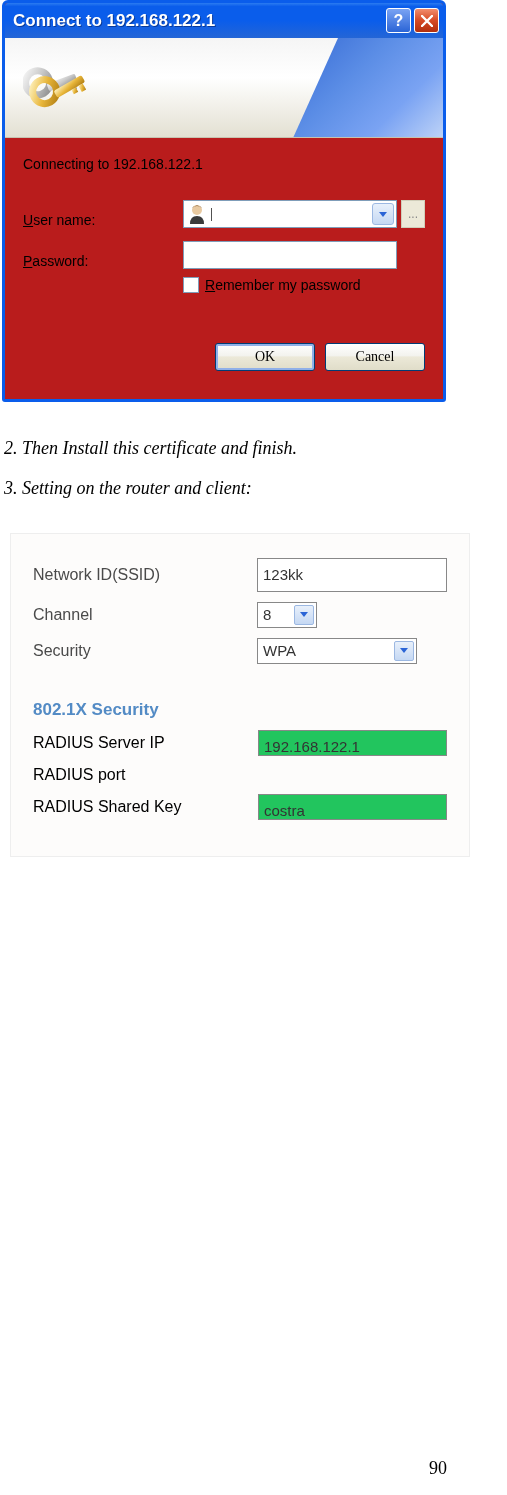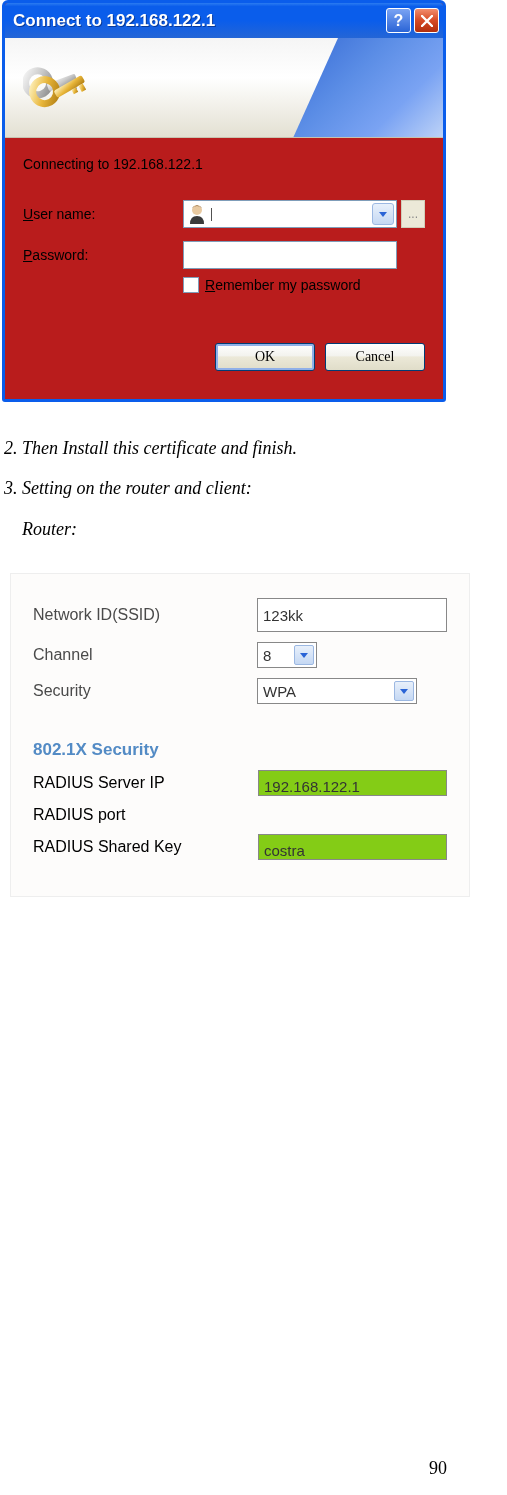--- a/index.html
+++ b/index.html
@@ -79,21 +79,21 @@
 
   .body {
     padding: 18px 18px 28px 18px;
     font-family: "Tahoma", sans-serif;
     font-size: 14px;
     color: #000;
   }
   .connecting { margin-bottom: 28px; }
   .form-row {
     display: flex;
-    align-items: center;
+    align-items: flex-end;
     margin-bottom: 8px;
     margin-top: 13px;
   }
   .form-row .lbl {
     width: 160px;
   }
   .cred-combo {
     flex: 1;
     height: 28px;
     border: 1px solid #7f9db9;
@@ -224,24 +224,24 @@
     color: #538bc5;
     font-weight: bold;
     font-size: 17px;
     margin: 36px 0 10px 0;
   }
   .r-row-b { display: flex; align-items:center; margin-bottom: 10px; }
   .r-row-b .r-lbl { width: 225px; color:#000; }
   .r-input-b {
     flex: 1; height: 26px;
     border: 1px solid #888;
-    background: #84cc16;
-    padding: 0 5px;
+    background: #22c55e;
+    padding: 7px 5px;
     font-family: Arial; font-size: 15px; color:#333;
-    display:flex; align-items:flex-end;
+    display:flex; align-items:flex-start;
   }
 
   .page-num {
     position: absolute;
     bottom: 16px;
     right: 60px;
     font-size: 18px;
     font-family: "Times New Roman", serif;
   }
 
@@ -323,21 +323,20 @@
     <div class="dlg-buttons">
       <div class="xp-btn default">OK</div>
       <div class="xp-btn">Cancel</div>
     </div>
   </div>
 </div>
 
 <div class="instructions">
   <p>2. Then Install this certificate and finish.</p>
   <p>3. Setting on the router and client:</p>
-  <p class="indent1">Router:</p>
 </div>
 
 <div class="router-panel">
   <div class="r-row">
     <div class="r-lbl">Network ID(SSID)</div>
     <div class="r-input">
         <span>123kk</span>
       </div>
   </div>
   <div class="r-row">

